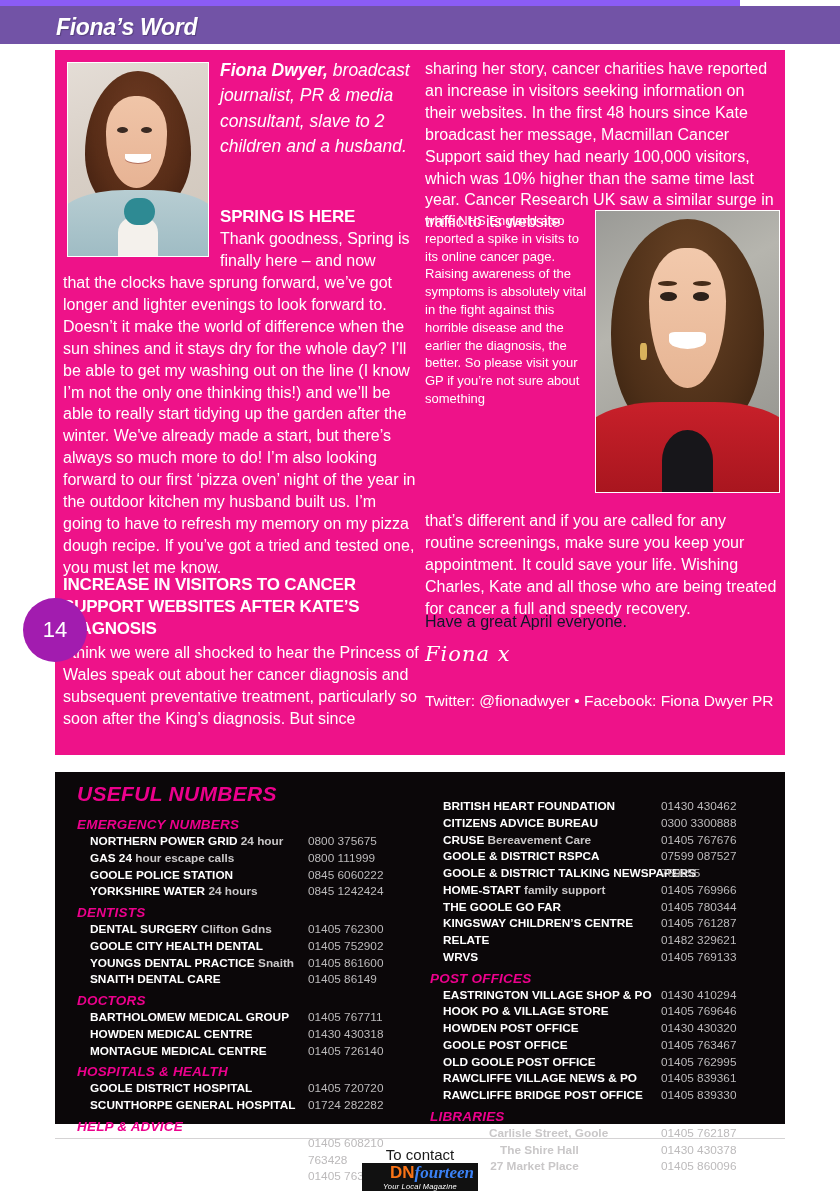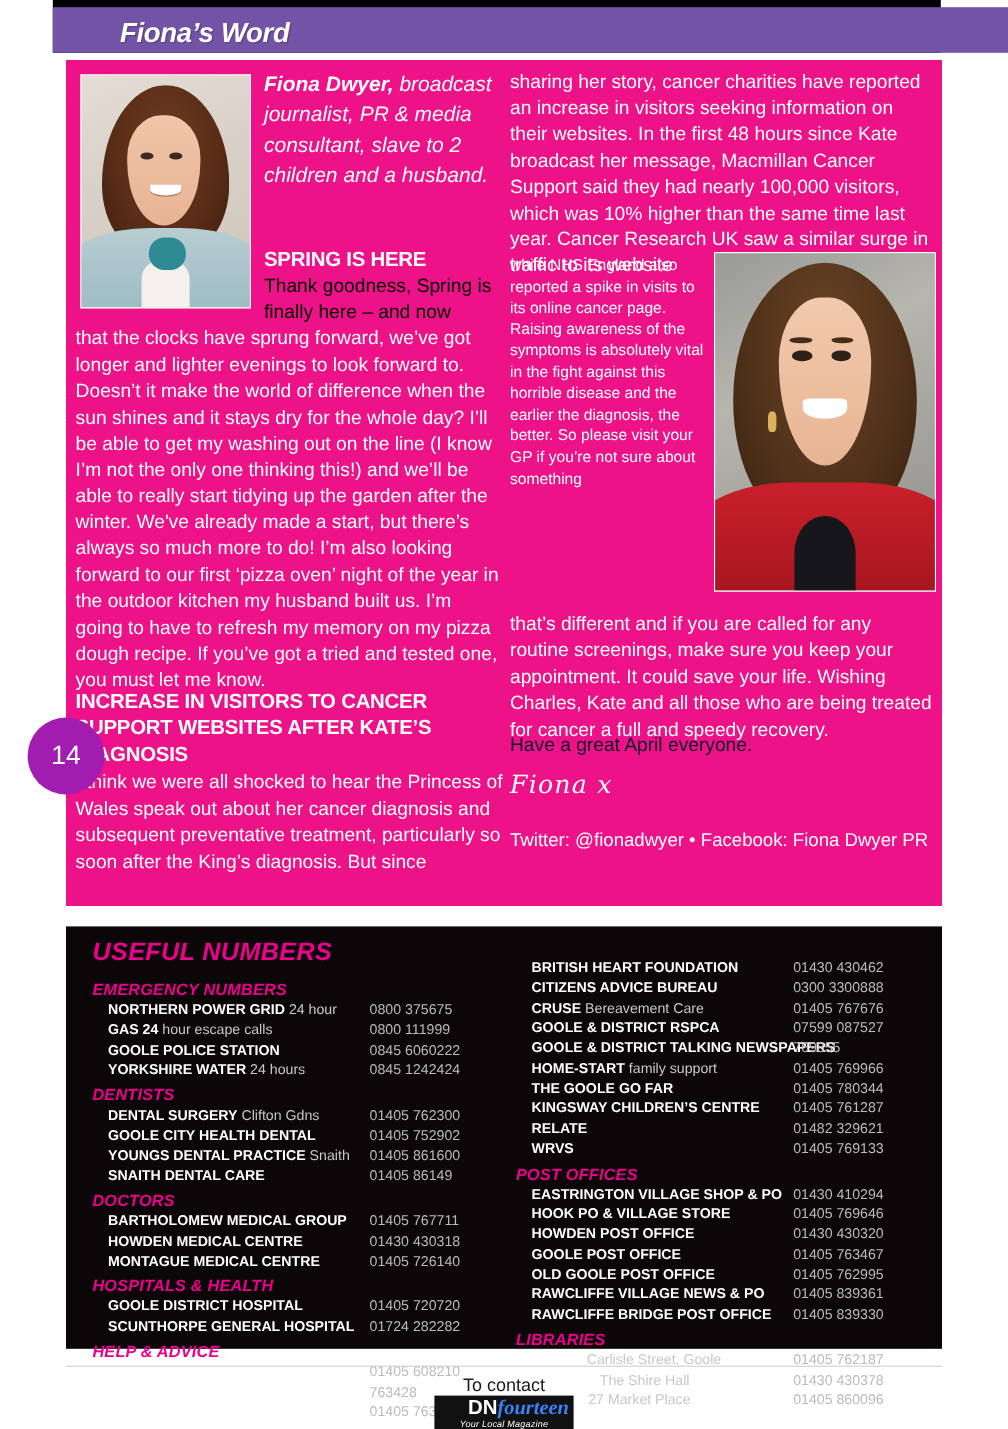--- a/index.html
+++ b/index.html
@@ -13,22 +13,21 @@
     position: relative;
     font-family: "Liberation Sans", sans-serif;
     overflow: hidden;
   }
 
   
   .header-bar {
     position: absolute;
     left: 0; top: 0;
     width: 740px; height: 44px;
-    background: #000000;
-    margin-left: 44px;
+    background: #8b5cf6;
   }
   .header-bar-inner {
     position: absolute;
     left: 0; top: 6px;
     width: 840px; height: 38px;
     background: #7253a6;
   }
   .header-title {
     position: absolute;
     left: 56px; top: 14px;
@@ -150,21 +149,21 @@
     font-weight: bold;
     color: #ffffff;
     letter-spacing: -0.2px;
   }
   .left-col-narrow {
     position: absolute;
     left: 165px; top: 178px;
     width: 190px;
     font-size: 16px;
     line-height: 1.37;
-    color: #000000;
+    color: #ffffff;
   }
   .left-col-wide {
     position: absolute;
     left: 8px; top: 222px;
     width: 355px;
     font-size: 16px;
     line-height: 1.37;
     color: #ffffff;
   }
   .cancer-head {
@@ -266,21 +265,21 @@
     margin: 5px 0 1px 0;
     letter-spacing: 0.2px;
   }
   .num-row {
     display: flex;
     font-size: 11.8px;
     line-height: 1.42;
     color: #ffffff;
   }
   .num-name { width: 218px; font-weight: bold; white-space: nowrap; padding-left: 13px; }
-  .num-name .sub { font-weight: normal; color: #c9c7c8; }
+  .num-name .sub { font-weight: bold; color: #c9c7c8; }
   .num-tel { color: #bcbabb; }
 
   
   .footer-rule {
     position: absolute;
     left: 55px; top: 1138px;
     width: 730px; height: 1px;
     background: #d5d3d4;
   }
   .footer {
@@ -297,21 +296,21 @@
   .logo {
     display: inline-flex;
     flex-direction: column;
     align-items: center;
     background: #111111;
     padding: 1px 4px 2px 4px;
     margin: 0 9px;
     line-height: 1;
   }
   .logo-row { font-size: 17px; font-weight: bold; font-style: italic; }
-  .logo-dn { color: #ffffff; font-style: normal; padding-left: 24px; }
+  .logo-dn { color: #f97316; font-style: normal; padding-left: 24px; }
   .logo-fourteen { color: #3b82f6; font-family: Liberation Serif, serif; }
   .logo-tag {
     color: #ffffff;
     font-size: 7.5px;
     font-style: italic;
     margin-top: 2px;
     letter-spacing: 0.2px;
   }
 </style>
 </head>

